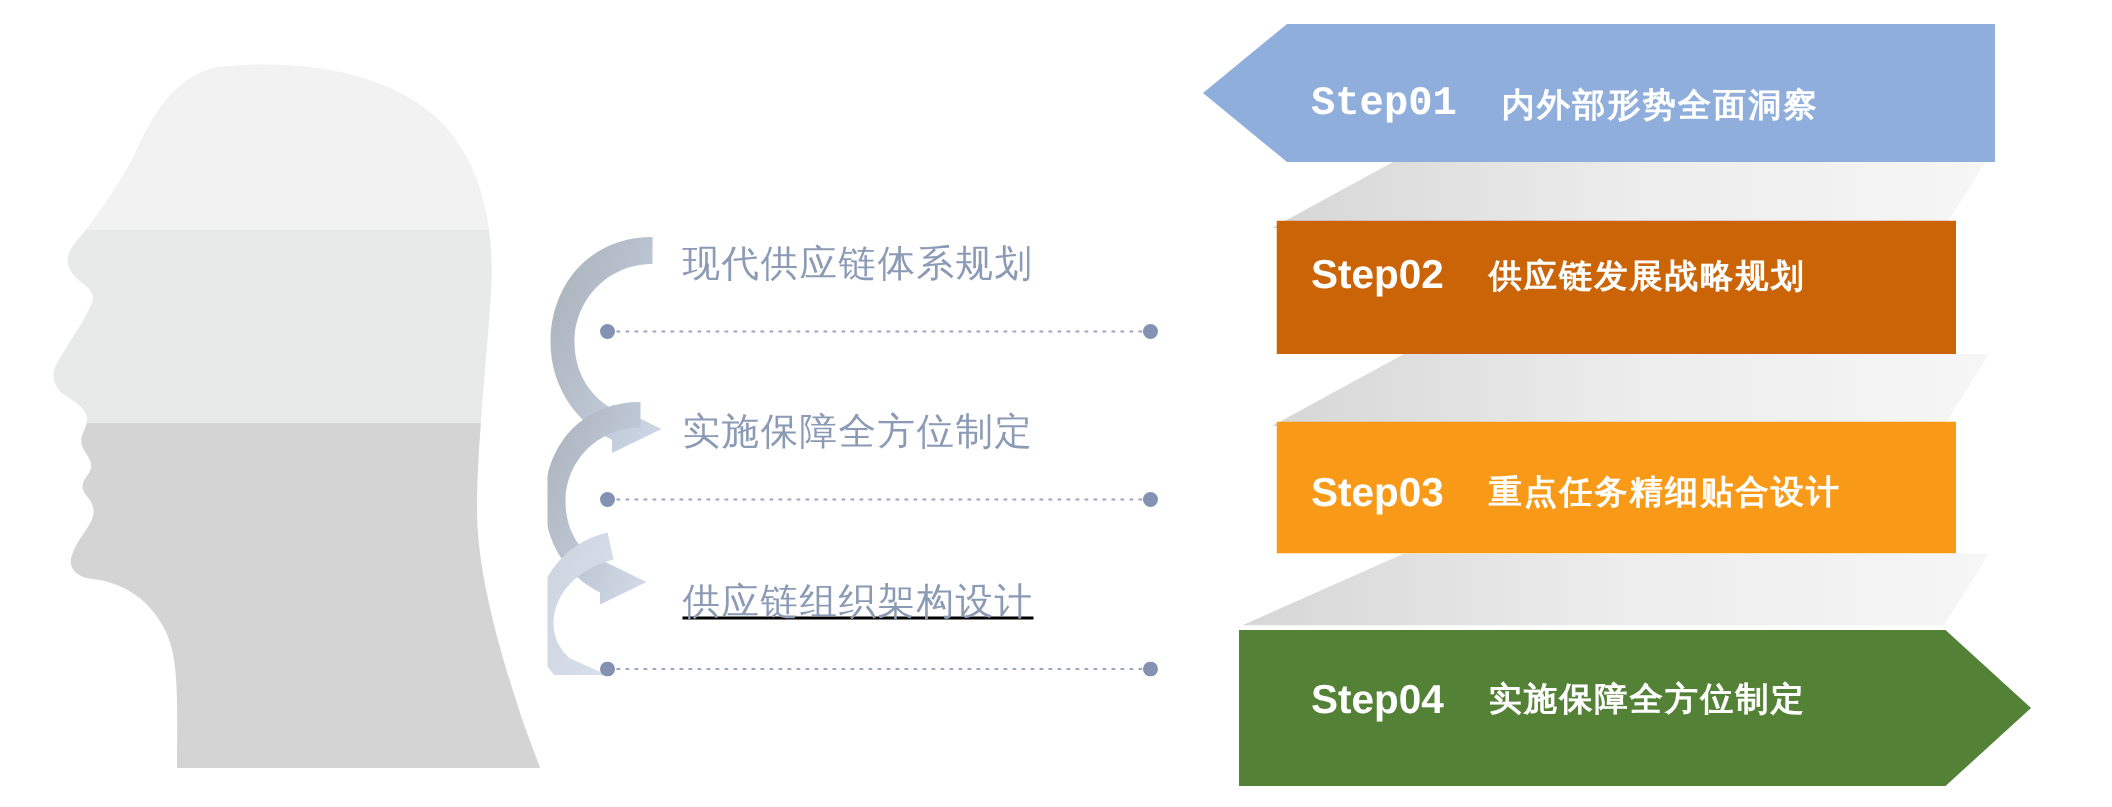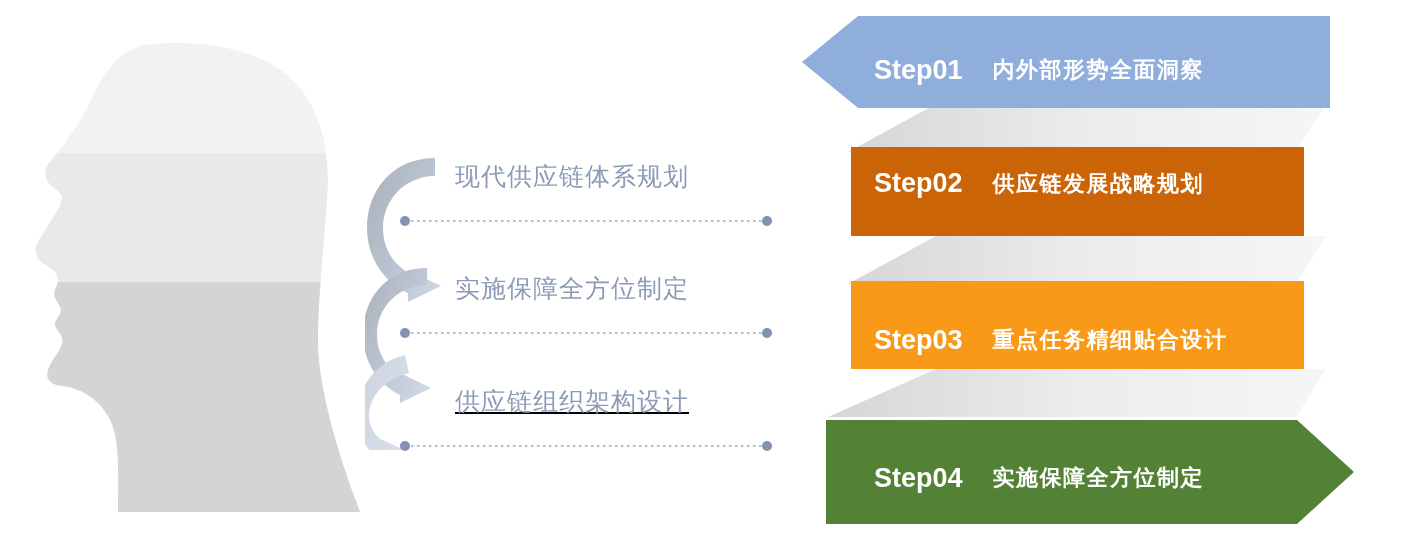--- a/index.html
+++ b/index.html
@@ -213,46 +213,46 @@
     <path d="M 130,0 L 520,0 L 490,48 L 42,48 Z" fill="url(#ribGrad)"></path>
   </svg>
 
   <svg class="ribbon" style="left:806px; top:369px;" viewBox="0 0 602 48" width="602" height="48">
     <path d="M 130,0 L 520,0 L 490,48 L 22,48 Z" fill="url(#ribGrad)"></path>
   </svg>
 
   <svg class="step-shape" style="left:800px; top:16px;" viewBox="0 0 530 92" width="530" height="92">
     <path d="M 58,0 L 530,0 L 530,92 L 58,92 L 2,46 Z" fill="#8faedc"></path>
   </svg>
-  <div class="step-text" style="left:874px; top:16px; height:108px;">
+  <div class="step-text" style="left:874px; top:16px; height:108px;font-family:Liberation Mono, monospace;">
     <span class="step-code">Step01</span>
     <span class="step-gap"></span>
     <span class="step-desc">内外部形势全面洞察</span>
   </div>
 
   <svg class="step-shape" style="left:851px; top:147px;" viewBox="0 0 453 89" width="453" height="89">
     <rect x="0" y="0" width="453" height="89" fill="#ca6406"></rect>
   </svg>
   <div class="step-text" style="left:874px; top:147px; height:73px;">
     <span class="step-code">Step02</span>
     <span class="step-gap"></span>
     <span class="step-desc">供应链发展战略规划</span>
   </div>
 
   <svg class="step-shape" style="left:851px; top:281px;" viewBox="0 0 453 88" width="453" height="88">
     <rect x="0" y="0" width="453" height="88" fill="#f89a17"></rect>
   </svg>
-  <div class="step-text" style="left:874px; top:296px; height:88px;">
+  <div class="step-text" style="left:874px; top:284px; height:88px;">
     <span class="step-code">Step03</span>
     <span class="step-gap"></span>
     <span class="step-desc">重点任务精细贴合设计</span>
   </div>
 
   <svg class="step-shape" style="left:826px; top:420px;" viewBox="0 0 530 104" width="530" height="104">
     <path d="M 0,0 L 471,0 L 528,52 L 471,104 L 0,104 Z" fill="#538136"></path>
   </svg>
-  <div class="step-text" style="left:874px; top:432px; height:92px;">
+  <div class="step-text" style="left:874px; top:420px; height:92px;">
     <span class="step-code">Step04</span>
     <span class="step-gap"></span>
     <span class="step-desc">实施保障全方位制定</span>
   </div>
 
 </div>
 
 </body></html>

